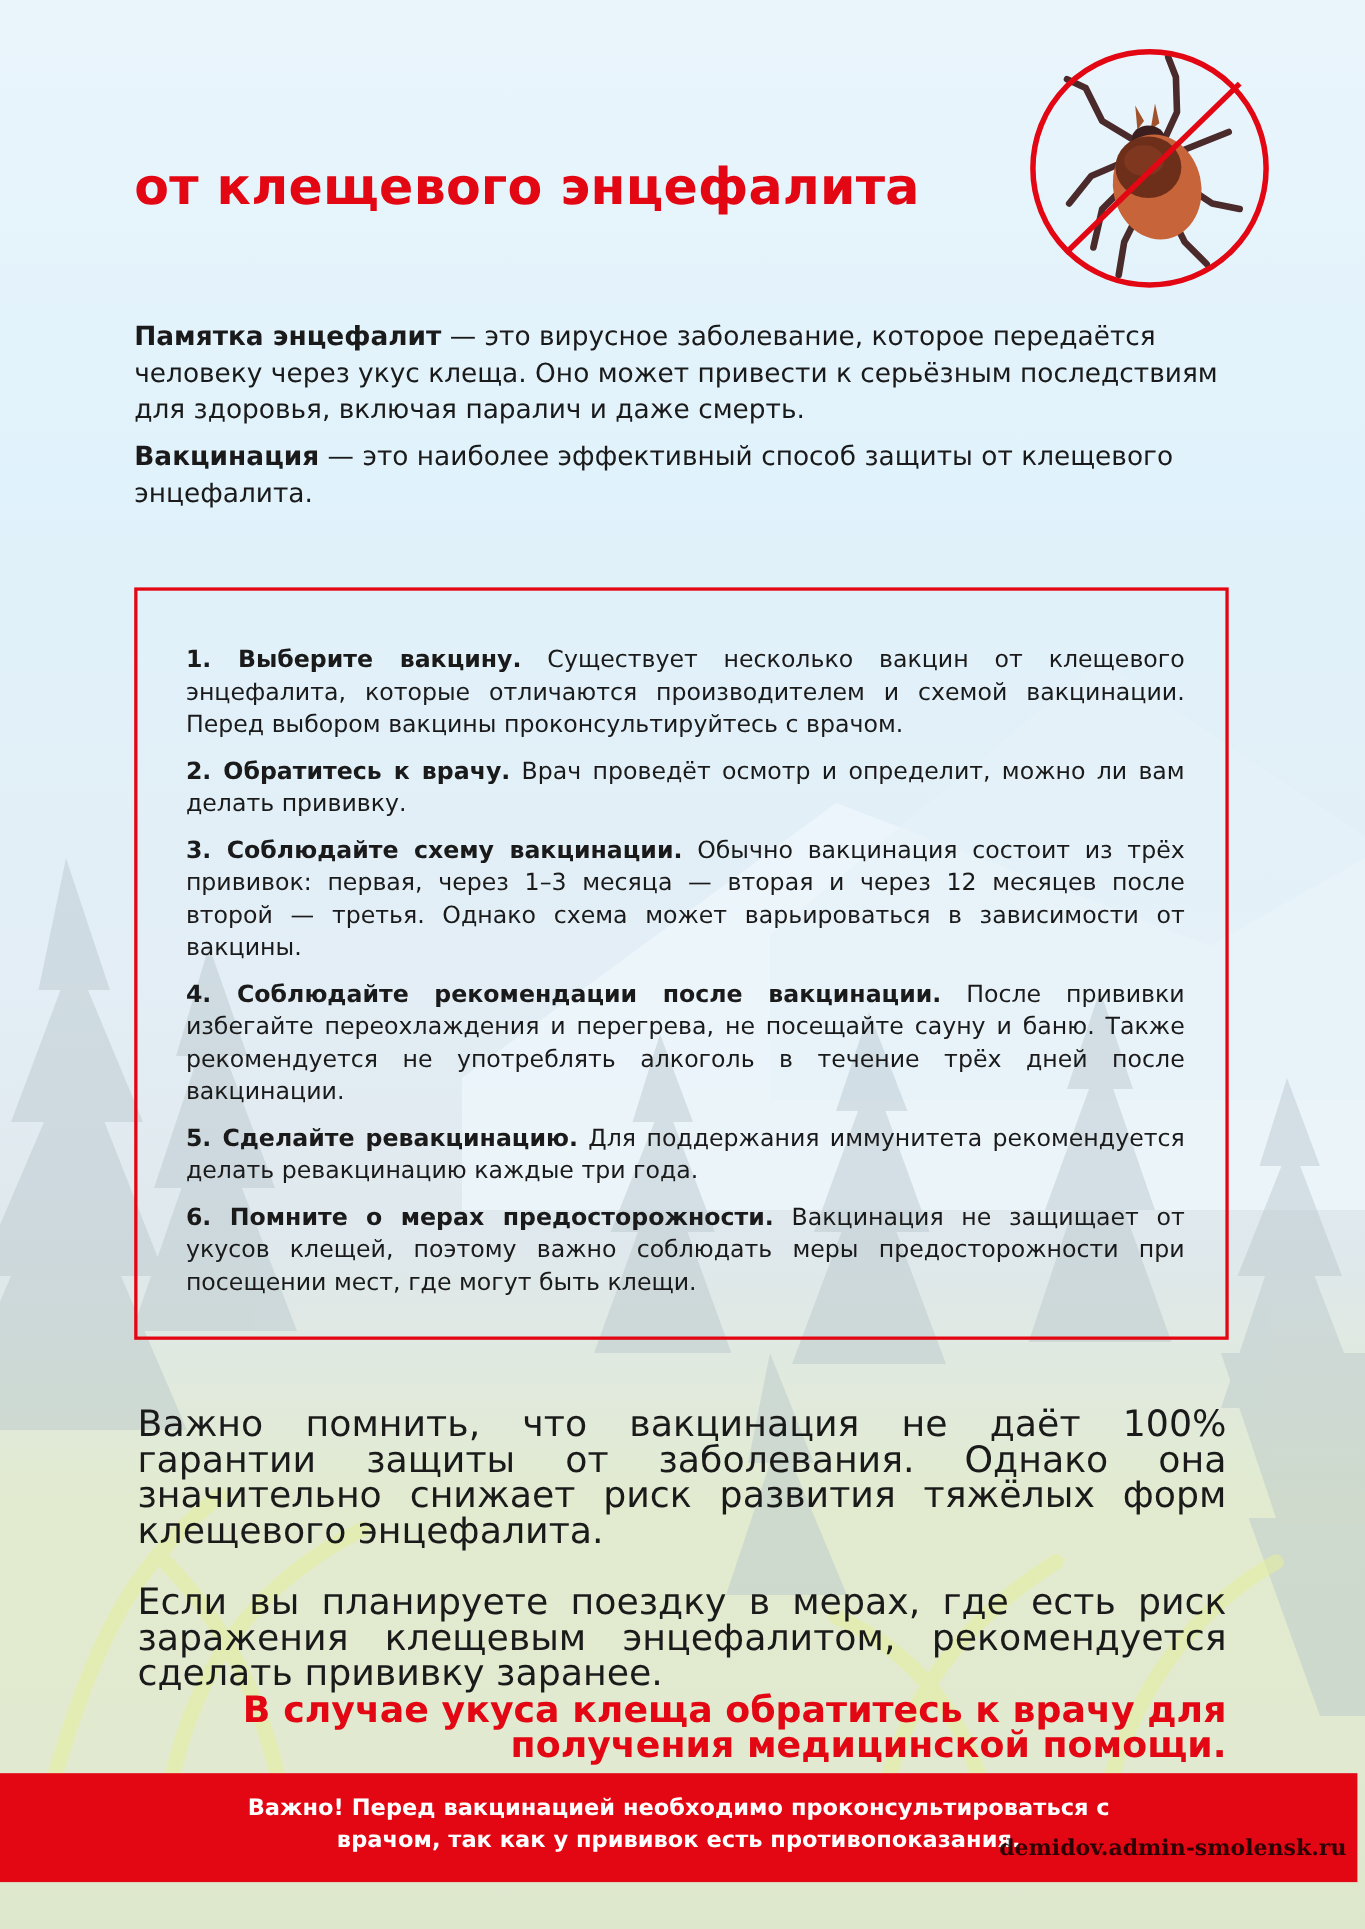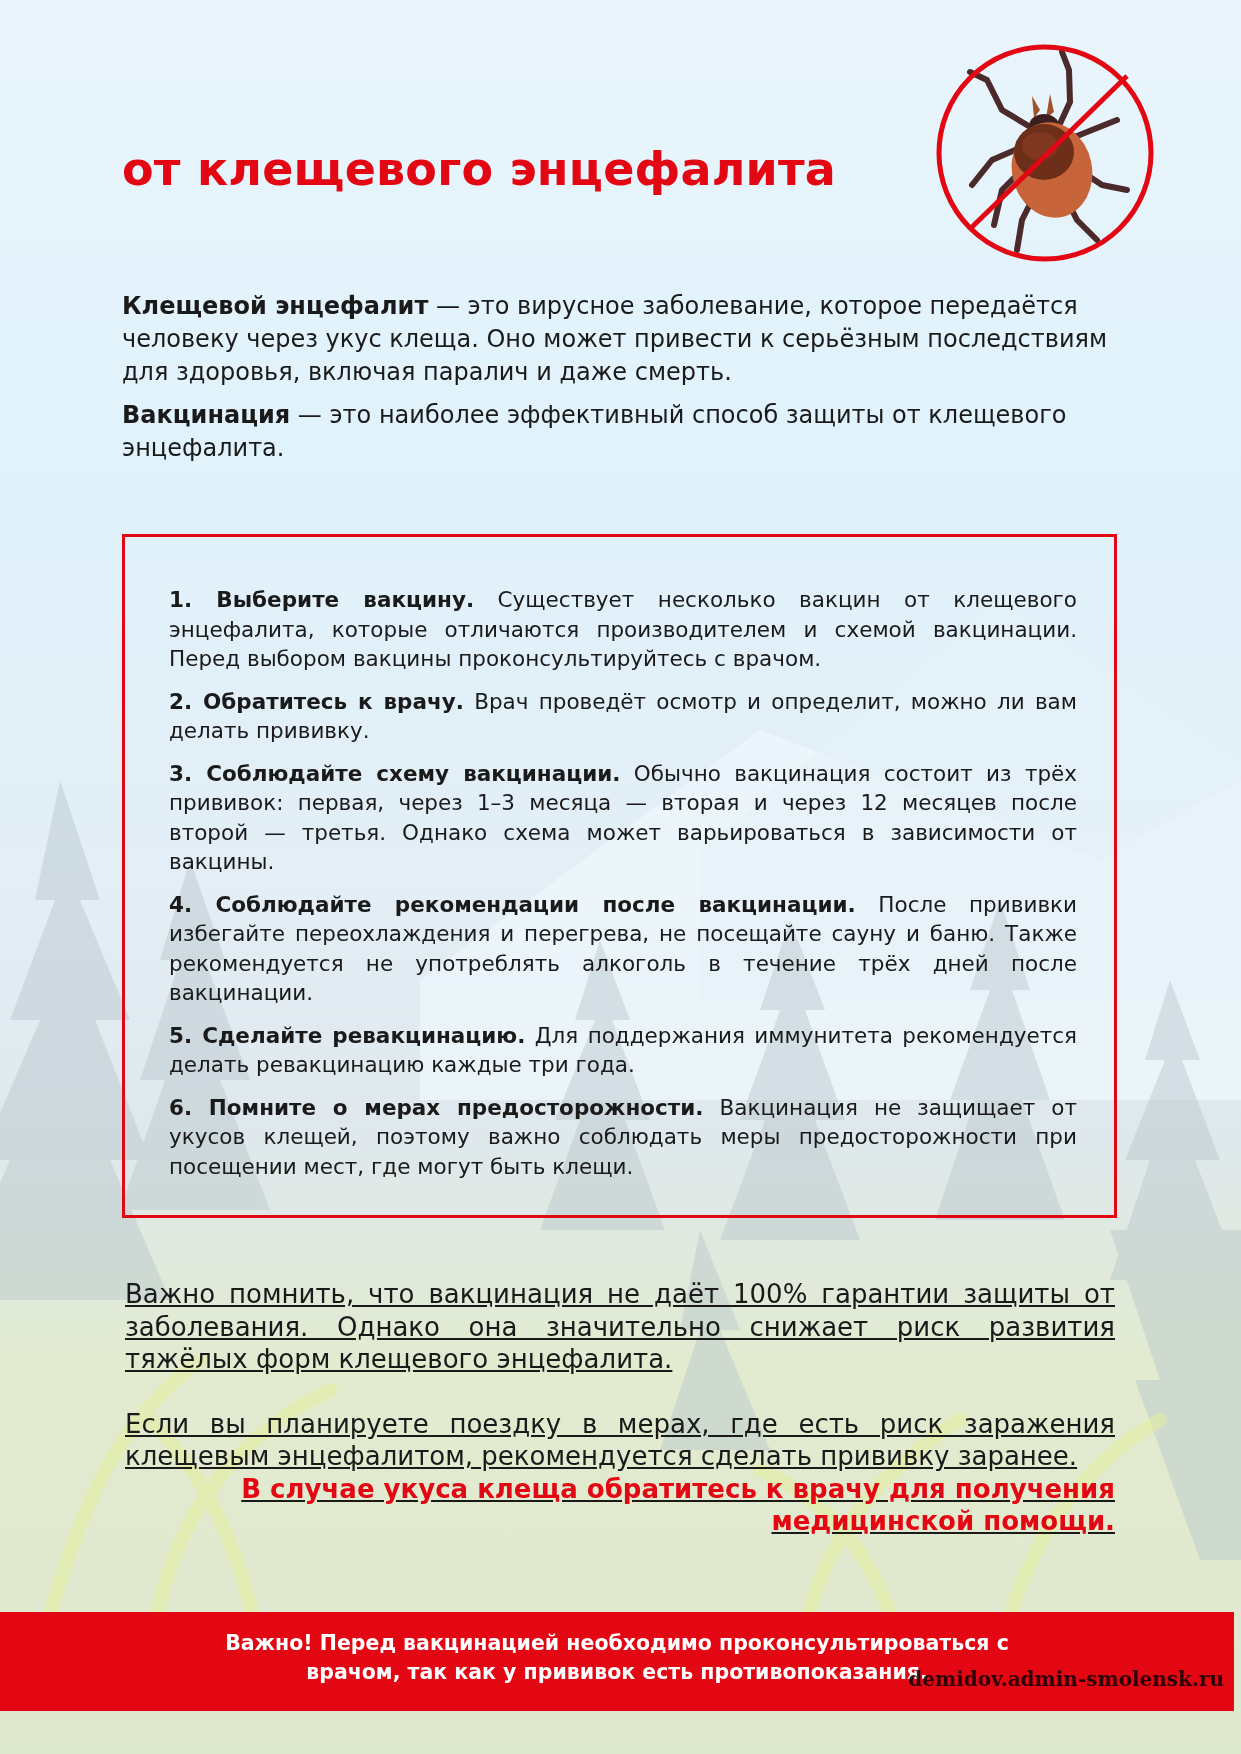--- a/index.html
+++ b/index.html
@@ -24,21 +24,21 @@
   .intro b { font-weight: bold; }
 
   .steps-box {
     position: absolute; left: 122px; top: 534px; width: 989px; height: 678px;
     border: 3.5px solid #e30613; box-sizing: content-box;
   }
   .steps-inner { position: absolute; left: 44px; top: 36px; width: 908px; font-size: 21.5px; line-height: 29.5px; text-align: justify; }
   .step { margin: 12px 0 13px 0; }
   .step b { font-weight: bold; }
 
-  .outro { position: absolute; left: 125px; top: 1278px; width: 990px; font-size: 26px; line-height: 32.5px; text-align: justify; text-decoration: underline; }
+  .outro { position: absolute; left: 125px; top: 1278px; width: 990px; font-size: 33px; line-height: 32.5px; text-align: justify; }
   .outro p { margin: 0; }
   .outro .p2 { margin-top: 32px; }
   .outro .warn { color: #e30613; font-weight: bold; text-align: right; }
 
   .footer-band {
     position: absolute; left: 0; top: 1612px; width: 1234px; height: 99px;
     background: #e30613; color: #ffffff;
   }
   .footer-text { position: absolute; left: 0; right: 0; top: 17px; text-align: center; font-weight: bold; font-size: 20.5px; line-height: 29px; }
   .watermark {
@@ -94,21 +94,21 @@
     <path d="M114,78 L118,54 L122,72 Z" fill="#a0522d"></path>
     <ellipse cx="112" cy="86" rx="15" ry="12" fill="#3b1f1f"></ellipse>
     <ellipse cx="120" cy="130" rx="40" ry="48" fill="#c8643a" transform="rotate(-12 120 130)"></ellipse>
     <ellipse cx="112" cy="112" rx="30" ry="28" fill="#6e2f1a"></ellipse>
     <ellipse cx="108" cy="106" rx="18" ry="14" fill="#8a3e24" opacity="0.6"></ellipse>
     <circle cx="113" cy="113" r="106" fill="none" stroke="#e30613" stroke-width="5"></circle>
     <line x1="40" y1="187" x2="195" y2="36" stroke="#e30613" stroke-width="5"></line>
   </svg>
 
   <div class="intro">
-    <p><b>Клещевой энцефалит</b><span> — это вирусное заболевание, которое передаётся человеку через укус клеща. Оно может привести к серьёзным последствиям для здоровья, включая паралич и даже смерть.</span></p>
+    <p><b>Памятка энцефалит</b><span> — это вирусное заболевание, которое передаётся человеку через укус клеща. Оно может привести к серьёзным последствиям для здоровья, включая паралич и даже смерть.</span></p>
     <p><b>Вакцинация</b><span> — это наиболее эффективный способ защиты от клещевого энцефалита.</span></p>
   </div>
 
   <div class="steps-box">
     <div class="steps-inner">
       <p class="step"><b>1. Выберите вакцину.</b><span> Существует несколько вакцин от клещевого энцефалита, которые отличаются производителем и схемой вакцинации. Перед выбором вакцины проконсультируйтесь с врачом.</span></p>
       <p class="step"><b>2. Обратитесь к врачу.</b><span> Врач проведёт осмотр и определит, можно ли вам делать прививку.</span></p>
       <p class="step"><b>3. Соблюдайте схему вакцинации.</b><span> Обычно вакцинация состоит из трёх прививок: первая, через 1–3 месяца — вторая и через 12 месяцев после второй — третья. Однако схема может варьироваться в зависимости от вакцины.</span></p>
       <p class="step"><b>4. Соблюдайте рекомендации после вакцинации.</b><span> После прививки избегайте переохлаждения и перегрева, не посещайте сауну и баню. Также рекомендуется не употреблять алкоголь в течение трёх дней после вакцинации.</span></p>
       <p class="step"><b>5. Сделайте ревакцинацию.</b><span> Для поддержания иммунитета рекомендуется делать ревакцинацию каждые три года.</span></p>

